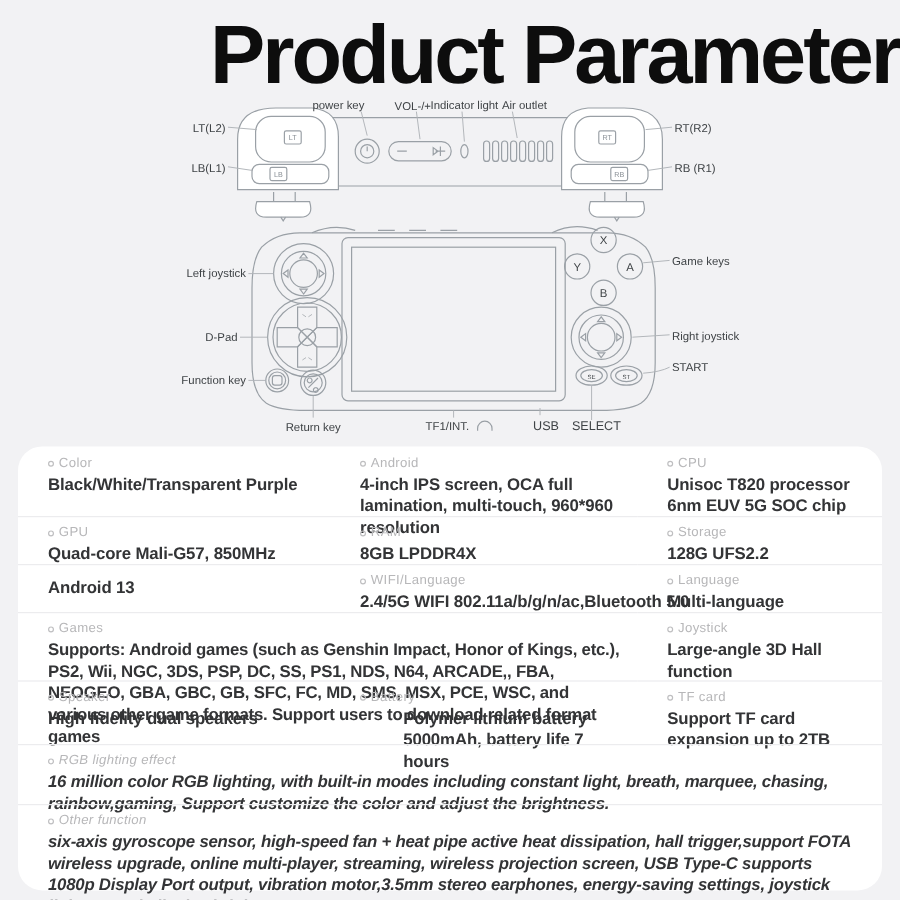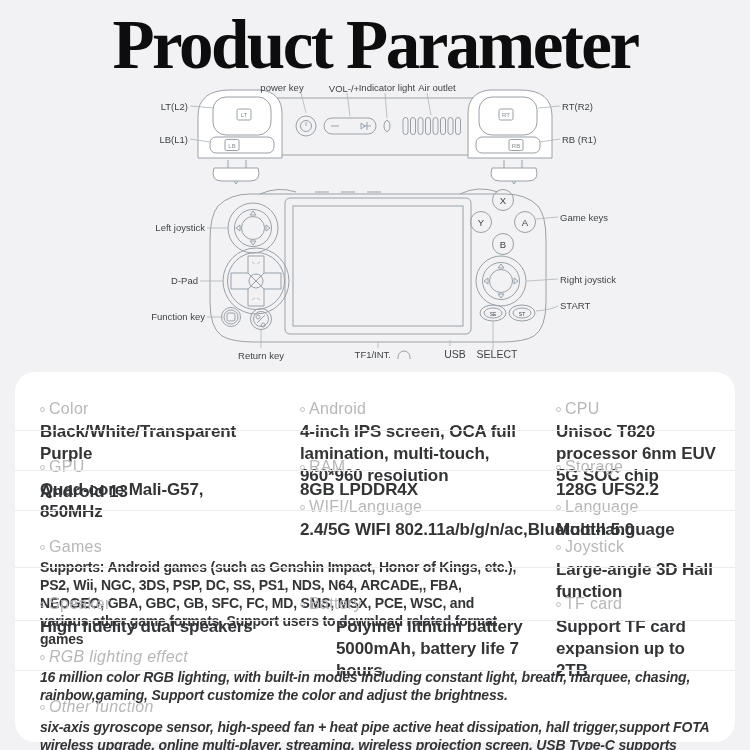--- a/index.html
+++ b/index.html
@@ -5,24 +5,23 @@
   * { margin:0; padding:0; box-sizing:border-box; }
   html,body { width:750px; height:750px; }
   body {
     position:relative;
     background:#f2f2f4;
     font-family:"Liberation Sans", sans-serif;
     overflow:hidden;
   }
   .title {
     position:absolute; top:6px; left:0; width:750px;
-    text-align:center;
+    text-align:right;
     font-size:69px; font-weight:bold; letter-spacing:-2.5px;
     color:#0d0d0d;
-    font-family:Liberation Serif, serif;
   }
   .diagram-wrap { position:absolute; top:82px; left:110px; width:530px; height:286px; }
   svg text { font-family:"Liberation Sans", sans-serif; fill:#3f4346; }
   .ln { stroke:#9aa0a6; stroke-width:1; fill:none; }
   .lnf { stroke:#9aa0a6; stroke-width:1; fill:#ffffff; }
   .call { stroke:#b0b4b8; stroke-width:0.8; fill:none; }
   .lbl { font-size:9.5px; }
   .tiny { font-size:6px; fill:#8a9096; }
   .card {
     position:absolute; left:15px; top:372px; width:720px; height:370px;
@@ -31,28 +30,28 @@
     grid-template-columns:260px 256px 1fr;
     grid-template-rows:57px 40px 40px 57px 53px 50px auto;
     padding:1px 0 0 0;
   }
   .cell { padding:7px 8px 2px 25px; border-top:1px solid #ececee; overflow:visible; }
   .cell.nt { border-top:none; }
   .cell.span2 { grid-column:span 2; }
   .cell.span3 { grid-column:span 3;font-style:italic; }
   .spec-label {
     display:flex; align-items:center; gap:4px;
-    font-size:16px; color:#b7b7b9; letter-spacing:0.3px;margin-top:20px;
+    font-size:11px; color:#b7b7b9; letter-spacing:0.3px;
   }
   .dot {
     width:5px; height:5px; border:1px solid #bfbfc1; border-radius:50%;
     display:inline-block; flex:0 0 auto;
   }
   .spec-value {
-    margin-top:3px; font-size:17px; font-weight:bold; color:#333436;
+    margin-top:3px; font-size:14px; font-weight:bold; color:#333436;
     line-height:1.28; letter-spacing:-0.1px;
   }
   .para .spec-value { font-size:14px; letter-spacing:-0.2px; }
   .nowrap .spec-value { white-space:nowrap; }
 </style>
 </head>
 <body>
 
 <h1 class="title">Product Parameter</h1>
 

